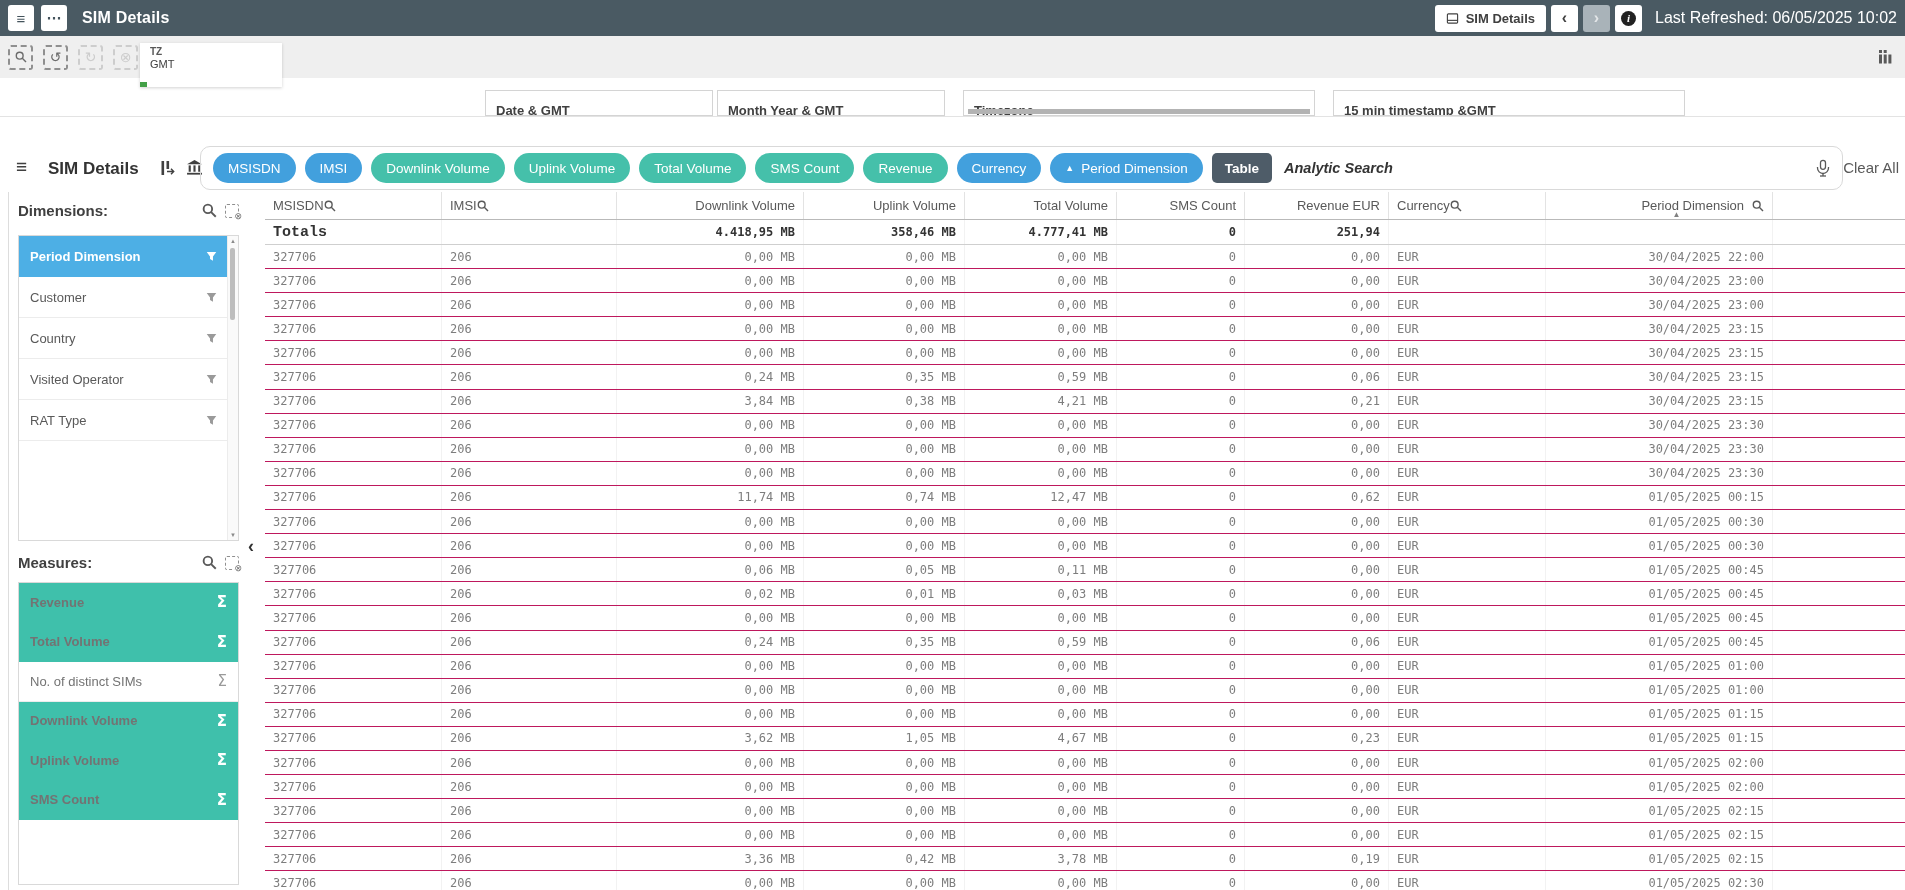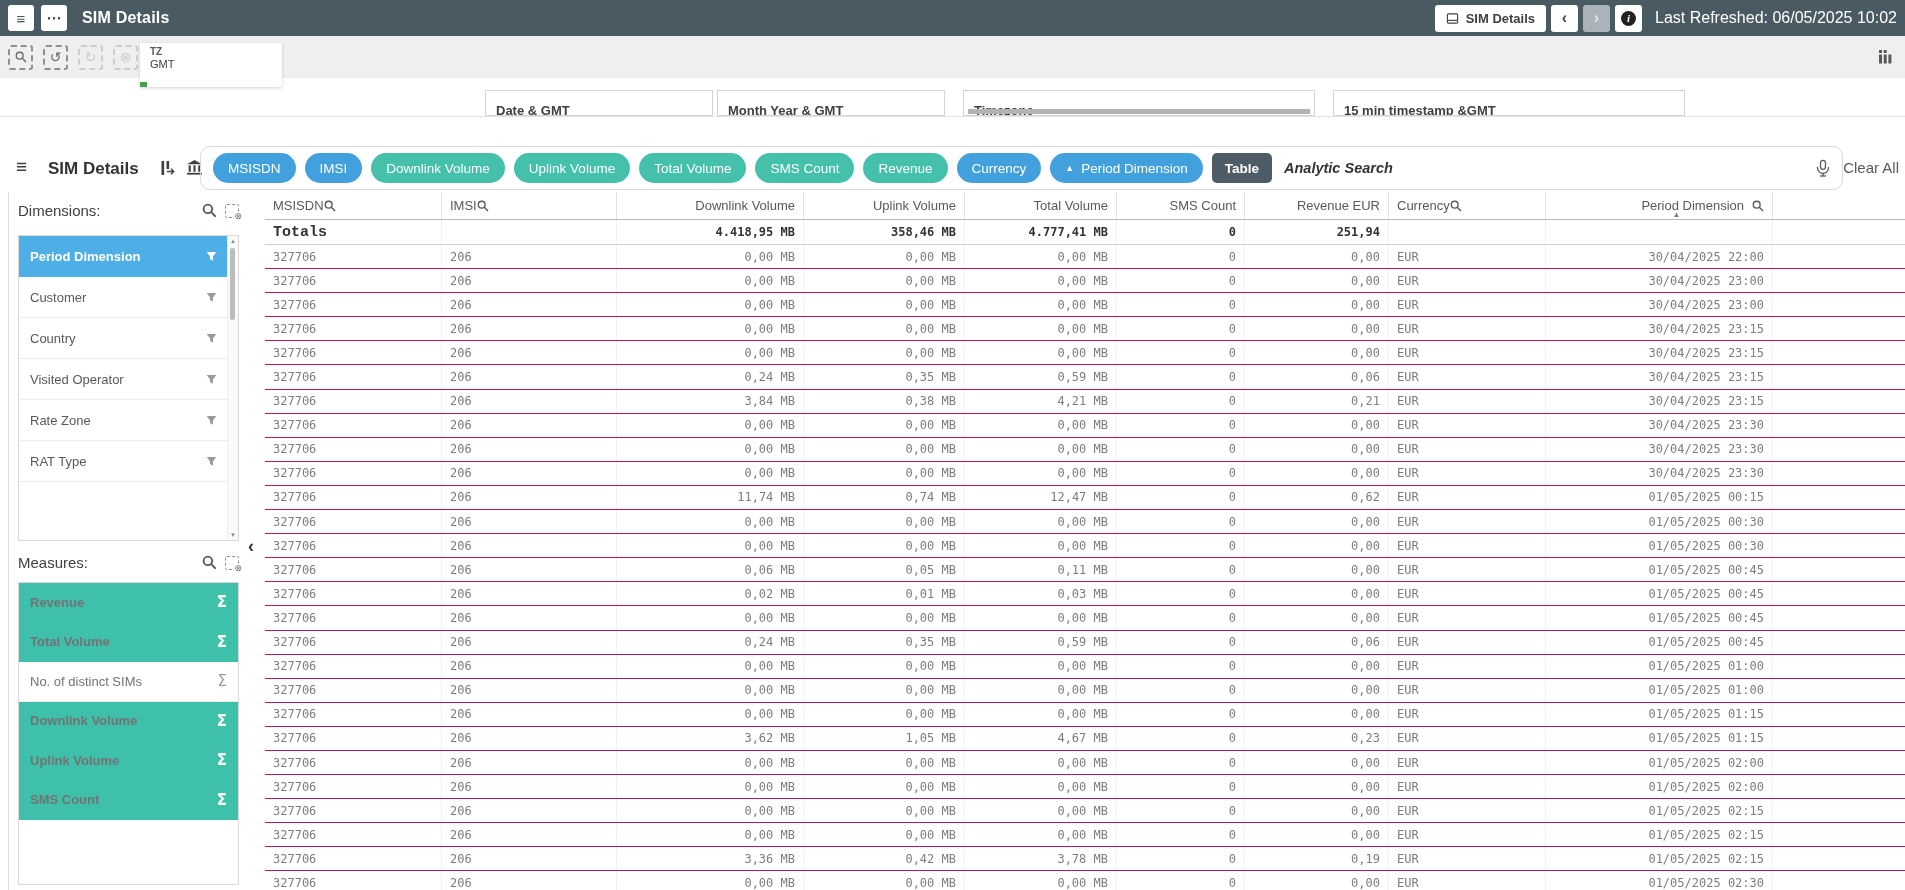--- a/index.html
+++ b/index.html
@@ -44,21 +44,21 @@
   .pill.dimension{background:var(--blue)}
   .pill.measure{background:var(--teal)}
   .pill .sort{font-size:9px;margin-right:7px}
   .pill-table{height:30px;border-radius:5px;background:var(--dark);color:#fff;padding:0 13px;display:flex;align-items:center;font-size:13.5px;font-weight:700;cursor:pointer}
   .analytic{font-style:italic;font-weight:700;font-size:14.5px;color:#333;margin-left:3px;white-space:nowrap}
   .mic{margin-left:auto;color:#595959;cursor:pointer}
   .clear-all{position:absolute;right:6px;top:159px;font-size:15px;color:#595959;width:56px;text-align:right;cursor:pointer;white-space:nowrap}
   
   .side-border{position:absolute;left:8px;top:192px;bottom:0;border-left:1px solid #ddd}
   .sec-head{position:absolute;left:18px;width:221px;display:flex;align-items:center;gap:8px}
-  .sec-title{font-size:15px;font-weight:400;color:#404040;flex:1}
+  .sec-title{font-size:15px;font-weight:700;color:#404040;flex:1}
   .sec-ic{color:#595959;position:relative}
   .dashbox{width:14px;height:14px;border:1.5px dashed #8f8f8f;border-radius:2px;position:relative;box-sizing:border-box}
   .dashbox .x{position:absolute;right:-4px;bottom:-4px;font-size:9px;color:#6b6b6b;background:#fff;border-radius:50%;line-height:9px}
   .listbox{position:absolute;left:18px;width:221px;border:1px solid #d9d9d9;background:#fff;box-sizing:border-box;overflow:hidden}
   #dim-list{top:235px;height:306px}
   #meas-list{top:582px;height:303px}
   .items{position:absolute;left:0;top:0;right:10px;bottom:0}
   #meas-list .items{right:0}
   .lb-item{height:41px;display:flex;align-items:center;padding:0 11px;border-bottom:1px solid #ececec;font-size:13px;color:#595959;box-sizing:border-box;cursor:pointer;background:#fff}
   #meas-list .lb-item{height:39.5px;color:#737373}
@@ -270,28 +270,20 @@
       </div>
       <div class="lb-item">
         <span>Visited Operator</span>
         <span class="ic" style="display: flex;">
           <svg width="11" height="11" viewBox="0 0 12 12" fill="currentColor">
             <path d="M0.8 1.2h10.4L7.6 6v4.6L4.4 8.7V6z"></path>
           </svg>
         </span>
       </div>
       <div class="lb-item">
-        <span>Rate Zone</span>
-        <span class="ic" style="display: flex;">
-          <svg width="11" height="11" viewBox="0 0 12 12" fill="currentColor">
-            <path d="M0.8 1.2h10.4L7.6 6v4.6L4.4 8.7V6z"></path>
-          </svg>
-        </span>
-      </div>
-      <div class="lb-item">
         <span>RAT Type</span>
         <span class="ic" style="display: flex;">
           <svg width="11" height="11" viewBox="0 0 12 12" fill="currentColor">
             <path d="M0.8 1.2h10.4L7.6 6v4.6L4.4 8.7V6z"></path>
           </svg>
         </span>
       </div>
     </div>
   <div class="sb">
     <div class="up">▲</div>

